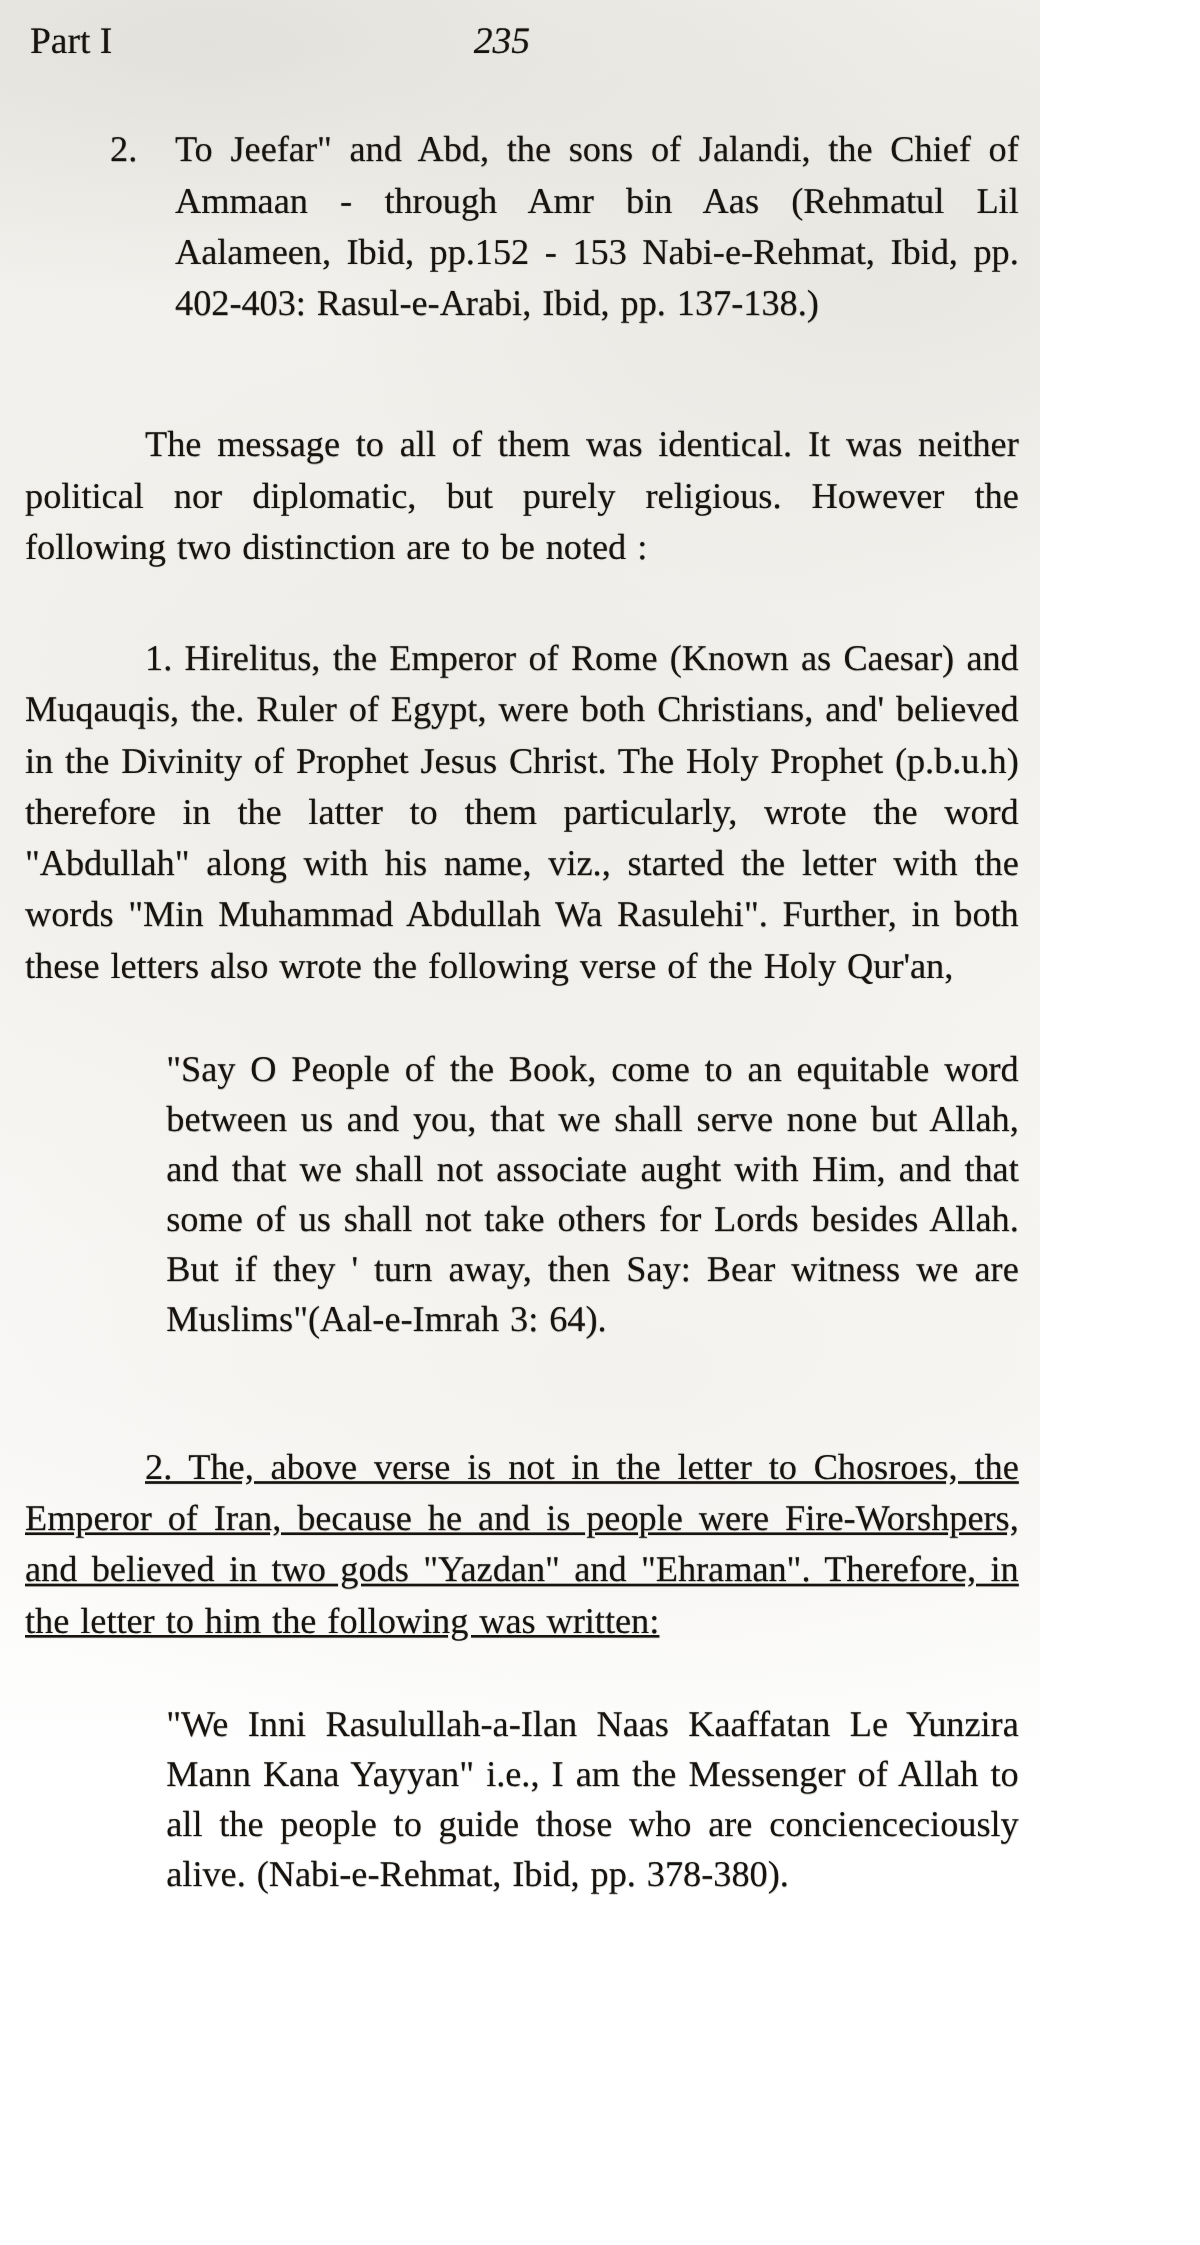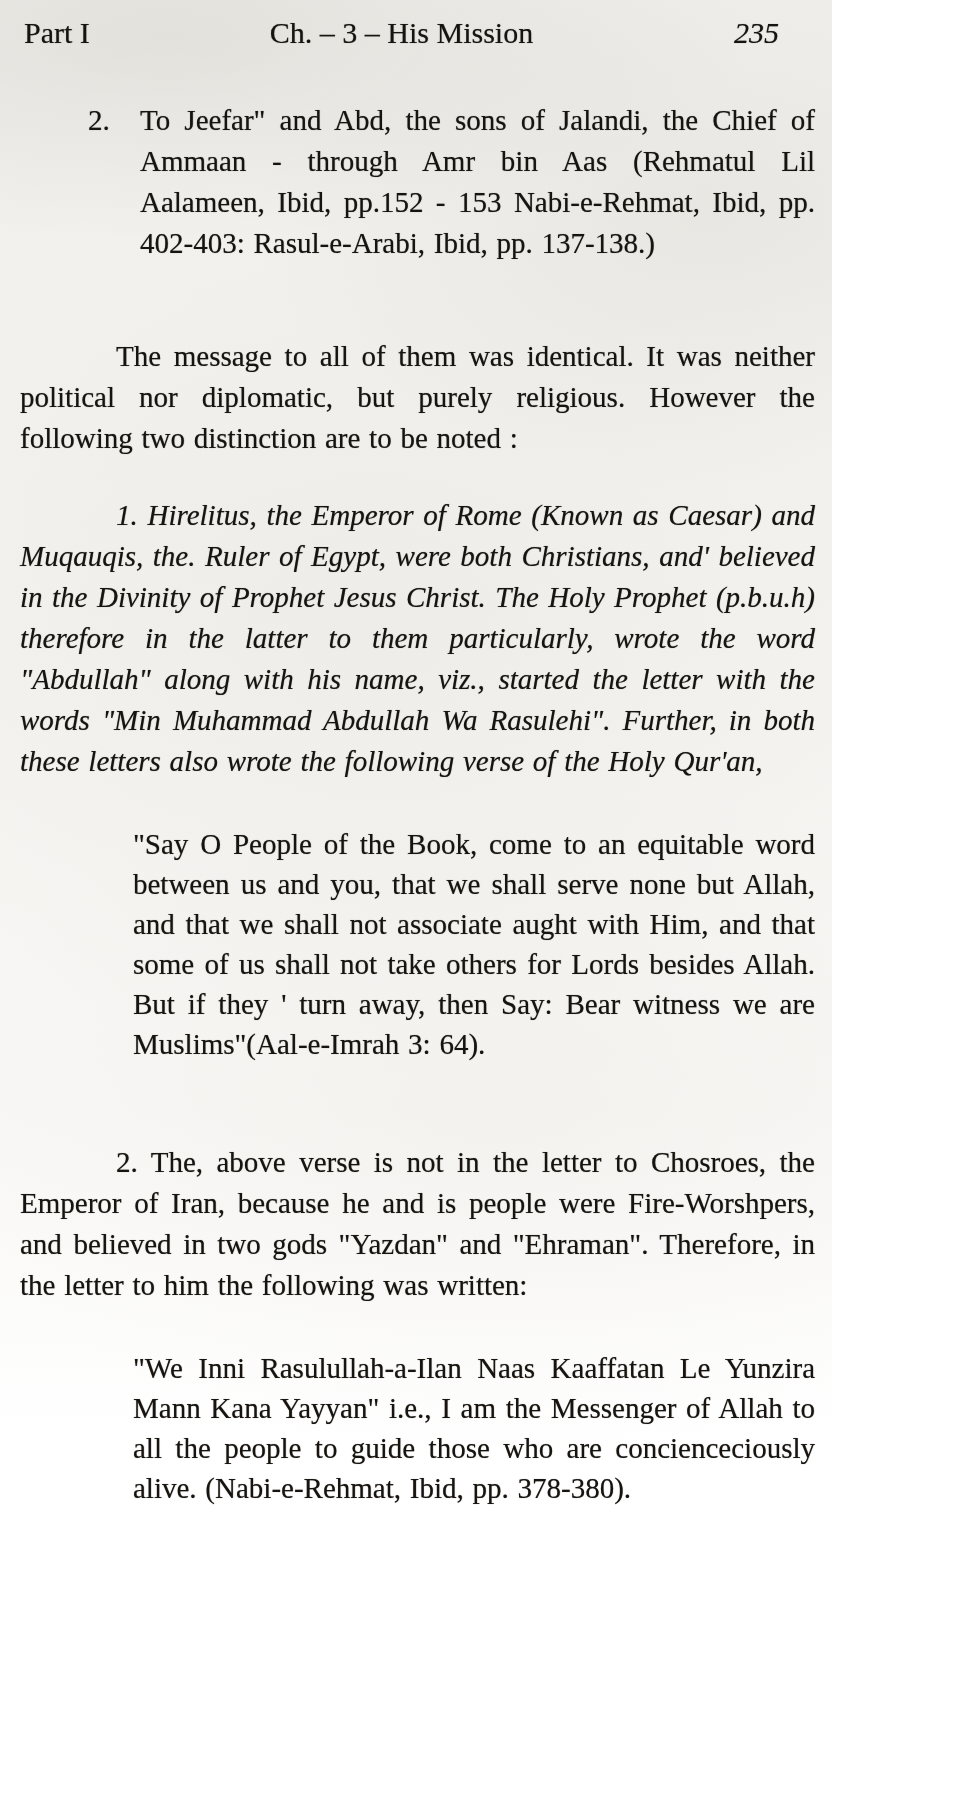--- a/index.html
+++ b/index.html
@@ -47,38 +47,37 @@
   .li2-num{
     position:absolute;
     left:0;
     top:0;
   }
   .para{
     margin:0 17px 0 20px;
     text-indent:96px;
   }
   .p1{margin-top:72px;}
-  .p2{margin-top:36px;font-style:italic;}
-  .p3{margin-top:78px;}
+  .p2{margin-top:48px;}
+  .p3{margin-top:78px;text-decoration:underline;}
   .quote{
     margin:42px 17px 0 133px;
     line-height:40px;
     text-align:justify;
     word-spacing:1.5px;
     font-size:29px;
   }
 </style>
 </head>
 <body>
 
 <div class="page">
 
   <header class="hdr">
     <span class="hdr-l">Part I</span>
-    <span class="hdr-c">Ch. – 3 – His Mission</span>
     <span class="hdr-r">235</span>
   </header>
 
   <div class="li2 body-text">
     <span class="li2-num">2.</span>
     <span>To Jeefar" and Abd, the sons of Jalandi, the Chief of Ammaan - through Amr bin Aas (Rehmatul Lil Aalameen, Ibid, pp.152 - 153 Nabi-e-Rehmat, Ibid, pp. 402-403: Rasul-e-Arabi, Ibid, pp. 137-138.)</span>
   </div>
 
   <p class="para body-text p1">The message to all of them was identical. It was neither political nor diplomatic, but purely religious. However the following two distinction are to be noted :</p>
 

